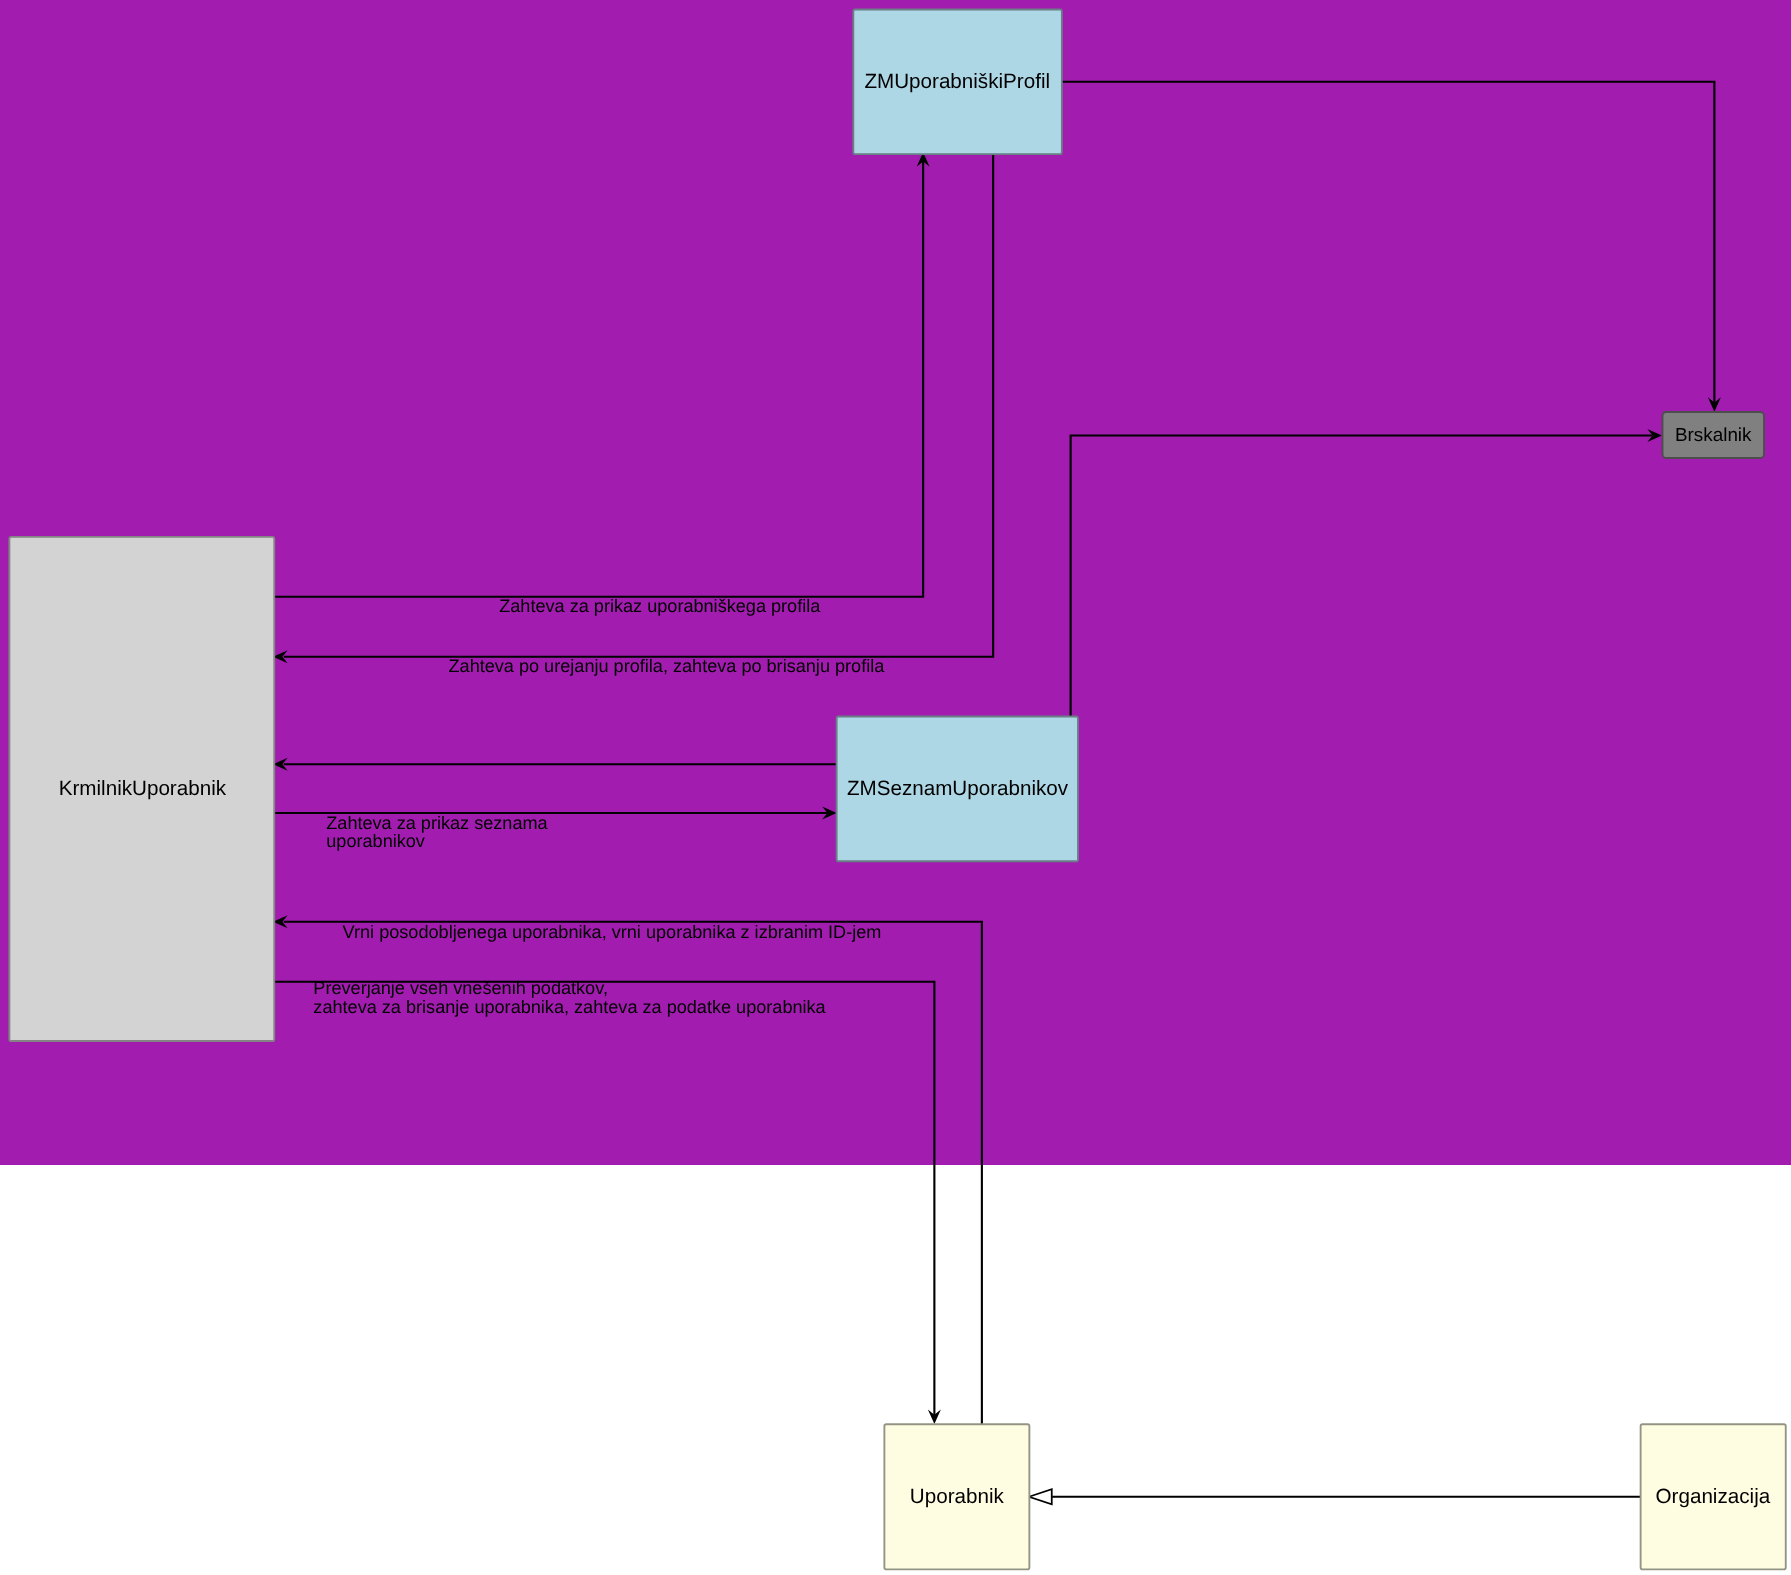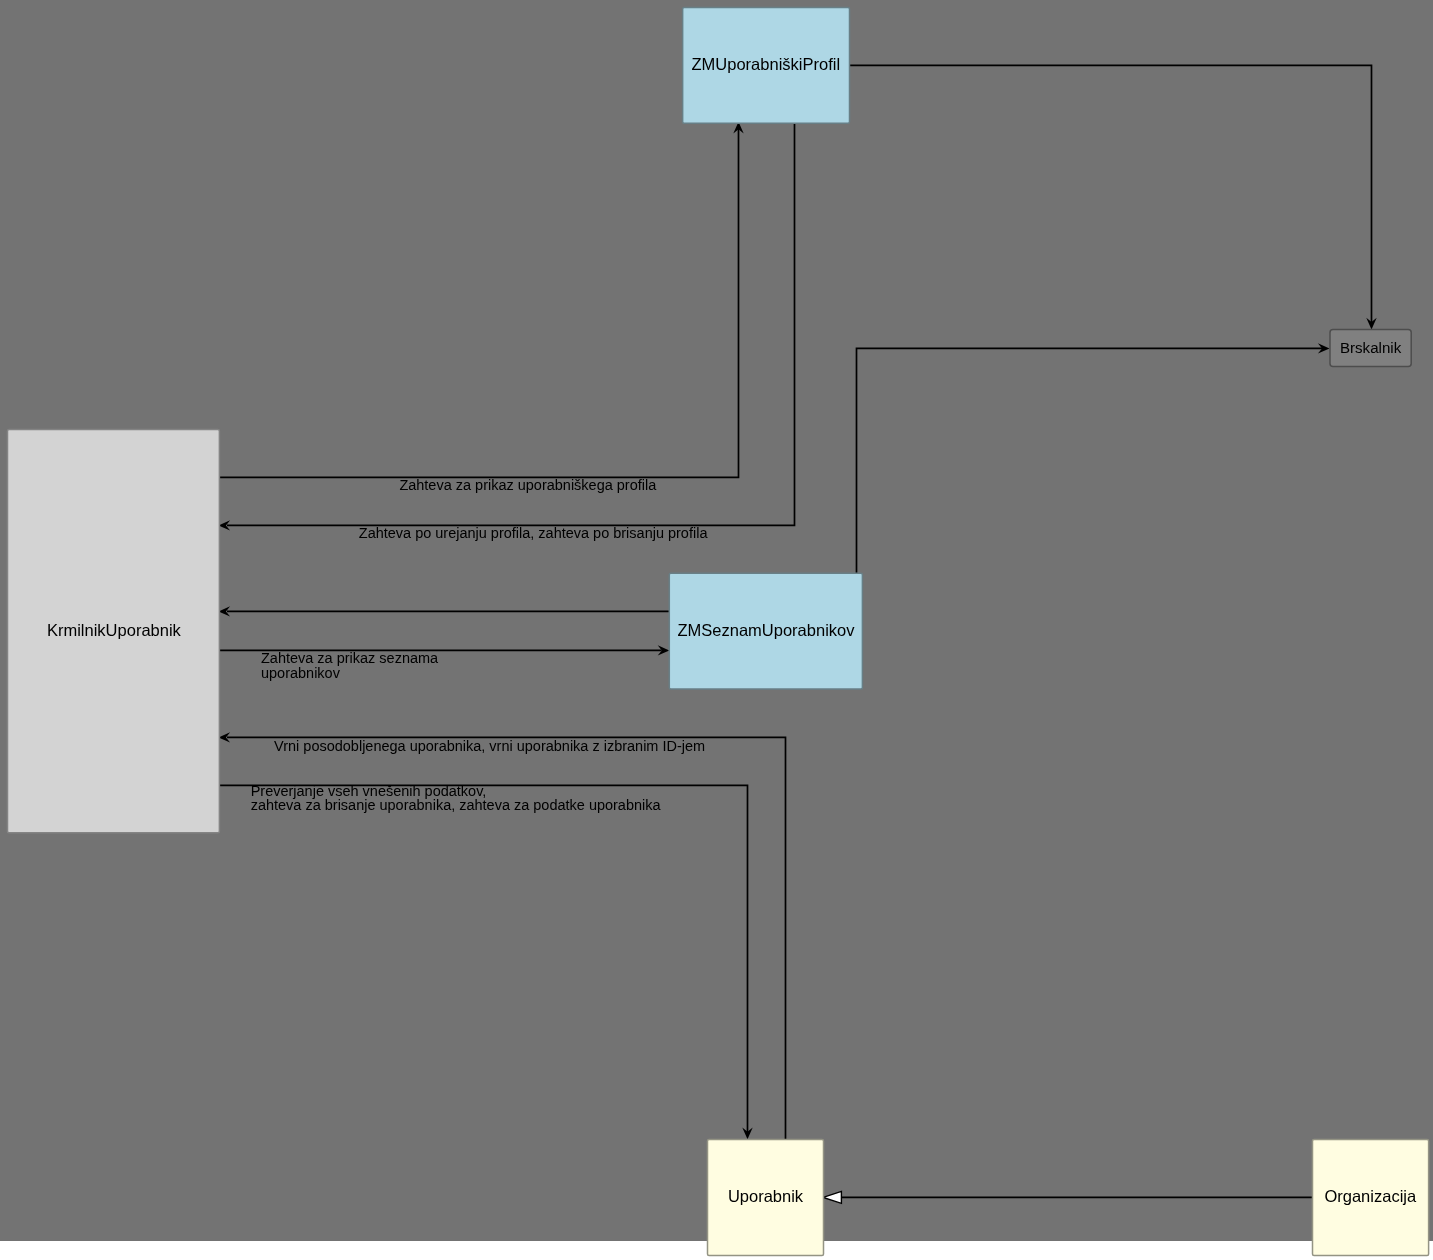--- a/index.html
+++ b/index.html
@@ -1,19 +1,19 @@
 <!DOCTYPE html>
 <html><head>
 <meta charset="utf-8">
 <title>Komunikacijski diagram</title>
 <style>
   html, body { margin:0; padding:0; background:#ffffff; }
   body { width:1433px; height:1260px; overflow:hidden;
          font-family:"Liberation Sans", sans-serif; }
-  #canvas { position:relative; width:1433px; height:1241px; background:#737373;
+  #canvas { position:relative; width:1433px; height:932px; background:#a21caf;
             will-change:transform; }
   svg#scene { position:absolute; left:0; top:0; width:1433px; height:1260px; }
   text { -webkit-font-smoothing:antialiased; }
   .node-label { font-family:"Liberation Sans", sans-serif; font-size:16.5px;
                 fill:#000000; text-anchor:middle; }
   .node-label.small { font-size:15.1px; }
   .edge-label { font-family:"Liberation Sans", sans-serif; font-size:14.49px;
                 fill:#000000; }
   .edge-line  { fill:none; stroke:#000000; stroke-width:1.7;
                 stroke-linejoin:miter; stroke-linecap:butt; }

